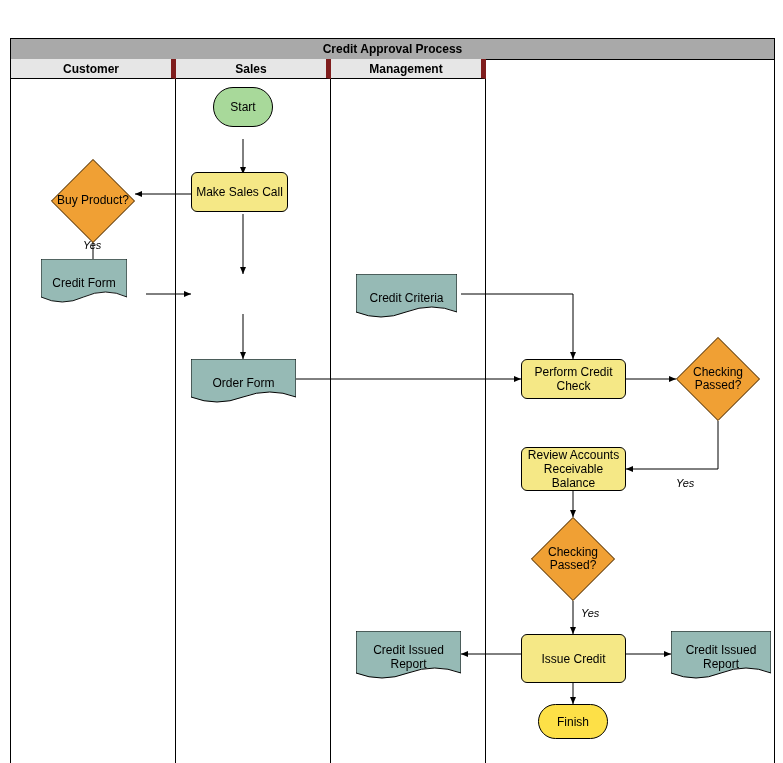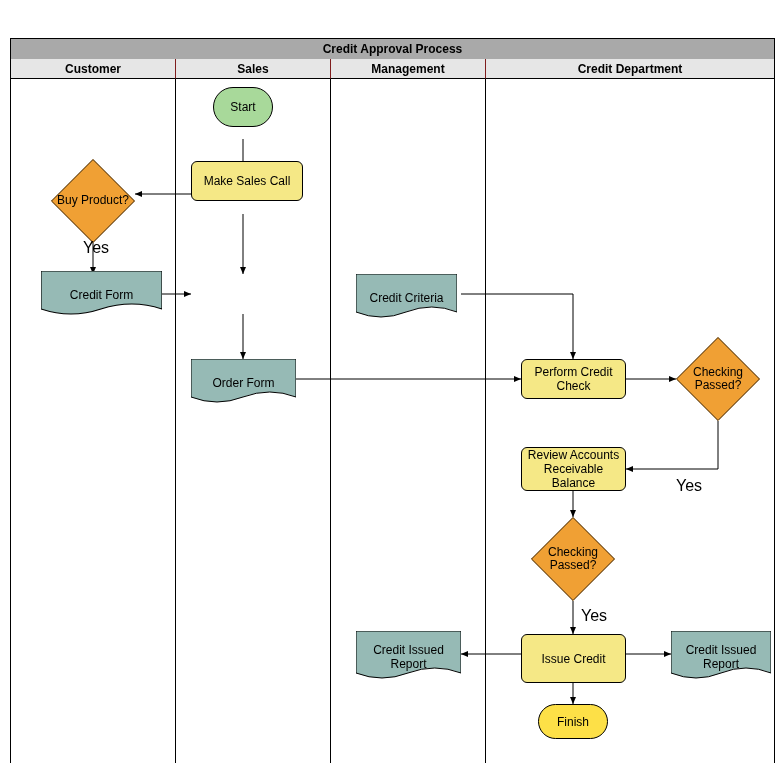--- a/index.html
+++ b/index.html
@@ -25,21 +25,21 @@
     text-align: center;
     font-weight: bold;
     line-height: 20px;
   }
   .lane-header {
     position: absolute;
     top: 20px;
     height: 20px;
     background: #e6e6e6;
     border-bottom: 1px solid #000;
-    border-right: 1px solid #7f1d1d;
+    border-right: 5px solid #7f1d1d;
     text-align: center;
     font-weight: bold;
     line-height: 20px;
     box-sizing: border-box;
   }
   .lane-divider {
     position: absolute;
     top: 40px;
     bottom: 0;
     width: 0;
@@ -90,43 +90,43 @@
     position: absolute;
     left: 0; top: 0;
     width: 100%; height: 100%;
   }
   .doc-label {
     position: relative;
     z-index: 1;
   }
   .edge-label {
     position: absolute;
-    font-size: 16px;
+    font-size: 11px;
     z-index: 3;
     background: transparent;
+    font-style: italic;
   }
   svg.edges {
     position: absolute;
     left: 0; top: 0;
     width: 100%; height: 100%;
     pointer-events: none;
     z-index: 1;
   }
 </style>
 </head>
 <body>
 
 <div class="diagram">
 
   <div class="title-bar">Credit Approval Process</div>
 
   <div class="lane-header" style="left:0;width:165px">Customer</div>
   <div class="lane-header" style="left:320px;width:155px">Management</div>
   <div class="lane-header" style="left:165px;width:155px">Sales</div>
-  <div class="lane-header" style="left:475px;width:288px;border-right:none">Credit Department</div>
 
   <div class="lane-divider" style="left:164px"></div>
   <div class="lane-divider" style="left:319px"></div>
   <div class="lane-divider" style="left:474px"></div>
 
   <svg class="edges">
     <defs>
       <marker id="arrow" markerWidth="8" markerHeight="8" refX="7" refY="3" orient="auto">
         <path d="M0,0 L7,3 L0,6 Z" fill="#000"></path>
       </marker>
@@ -158,28 +158,28 @@
 
     <line x1="510" y1="615" x2="450" y2="615" stroke="#000" marker-end="url(#arrow)"></line>
 
     <line x1="615" y1="615" x2="660" y2="615" stroke="#000" marker-end="url(#arrow)"></line>
 
     <line x1="562" y1="635" x2="562" y2="665" stroke="#000" marker-end="url(#arrow)"></line>
   </svg>
 
   <div class="node terminator start" style="left:202px;top:48px;width:60px;height:40px">Start</div>
 
-  <div class="node process" style="left:180px;top:122px;width:112px;height:40px">Make Sales Call</div>
+  <div class="node process" style="left:180px;top:133px;width:97px;height:40px">Make Sales Call</div>
 
   <div class="node diamond" style="left:40px;top:120px;width:84px;height:84px">
     <div class="diamond-shape"></div>
     <div class="diamond-label">Buy Product?</div>
   </div>
 
-  <div class="node doc" style="left:30px;top:232px;width:121px;height:48px;background:none">
+  <div class="node doc" style="left:30px;top:220px;width:86px;height:48px;background:none">
     <svg viewBox="0 0 105 48" preserveAspectRatio="none">
         <path d="M0,0 H105 V38 Q79,28 52,38 Q26,48 0,38 Z" fill="#96bab5" stroke="#000"></path>
       </svg>
     <div class="doc-label">Credit Form</div>
   </div>
 
 
   <div class="node doc" style="left:180px;top:320px;width:105px;height:48px;background:none">
     <svg viewBox="0 0 105 48" preserveAspectRatio="none">
         <path d="M0,0 H105 V38 Q79,28 52,38 Q26,48 0,38 Z" fill="#96bab5" stroke="#000"></path>

